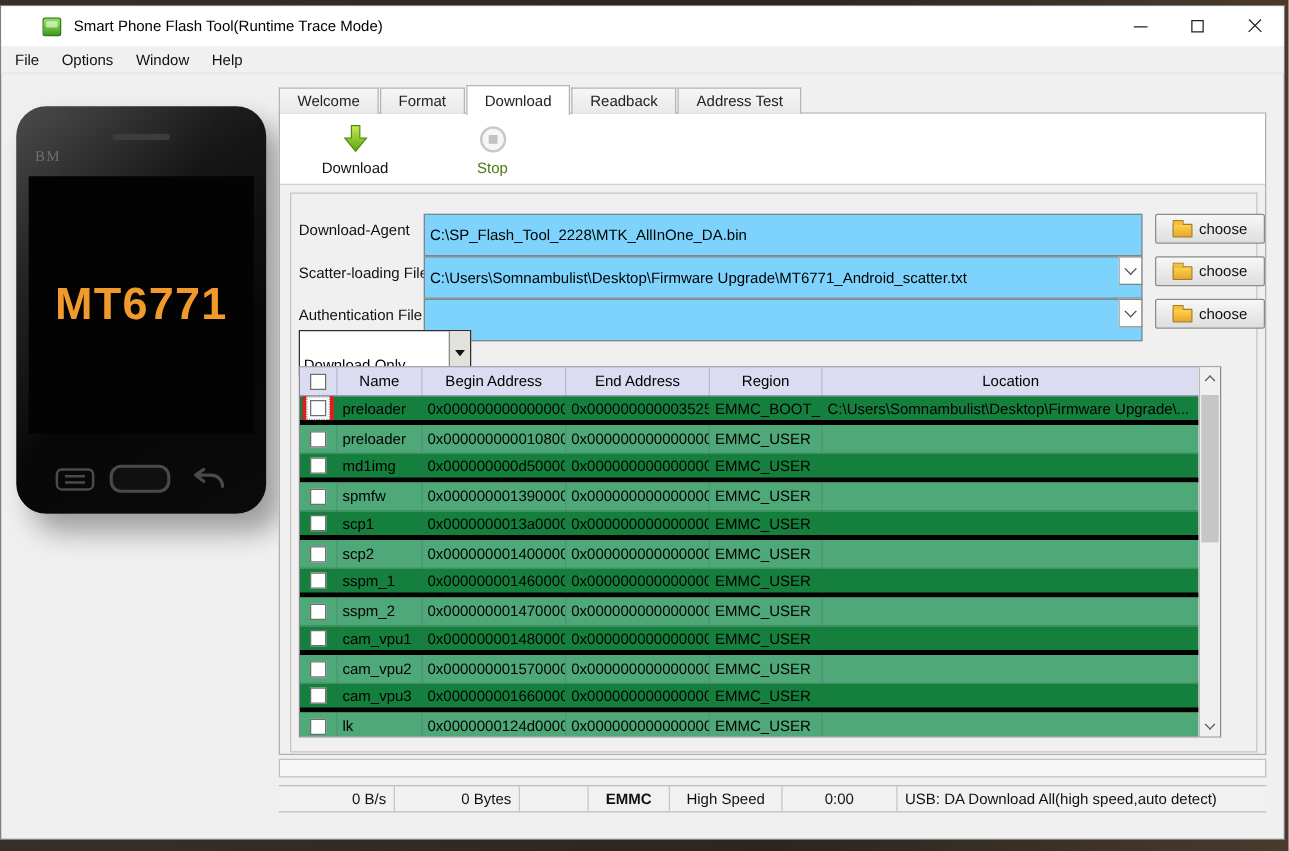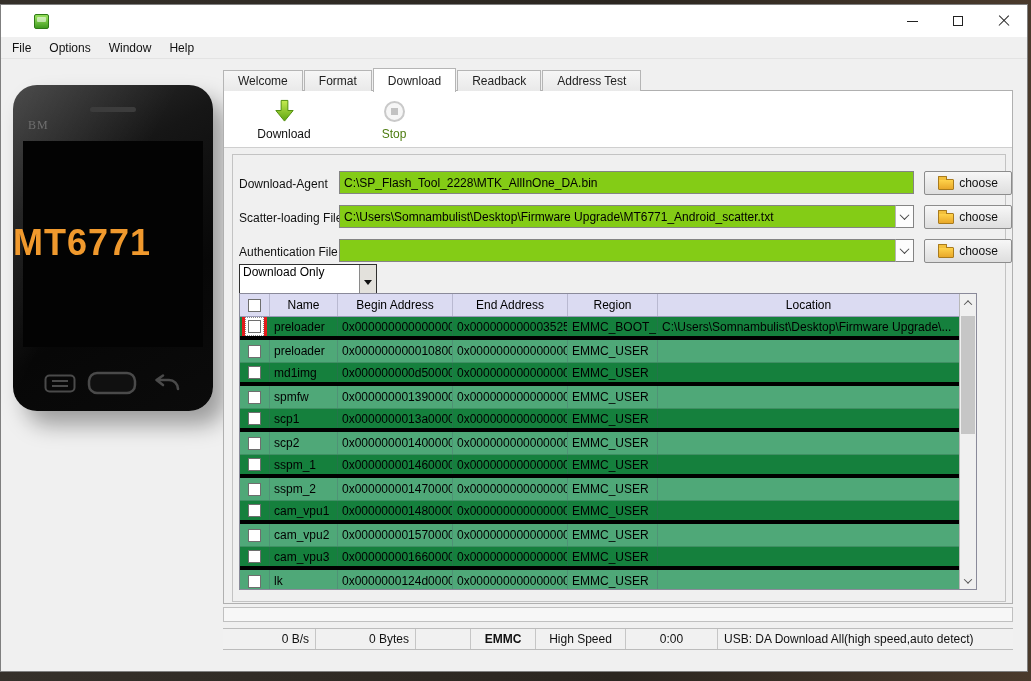--- a/index.html
+++ b/index.html
@@ -27,21 +27,21 @@
 
   
   .phone { position:absolute; left:12px; top:80px; width:200px; height:326px; border-radius:24px;
            background:linear-gradient(150deg,#333 0%,#161616 30%,#070707 65%,#0b0b0b 100%);
            box-shadow:12px 14px 22px rgba(0,0,0,.35); }
   .phone::before { content:''; position:absolute; inset:0; border-radius:24px;
            background:linear-gradient(118deg, rgba(255,255,255,.12) 0%, rgba(255,255,255,.05) 26%, transparent 45%); }
   .speaker { position:absolute; left:50%; transform:translateX(-50%); top:22px; width:46px; height:5px; background:#3c3c3c; border-radius:3px; }
   .phone-badge { position:absolute; left:15px; top:33px; font-family:"Liberation Serif", serif; font-size:12px; color:#6f6f6f; letter-spacing:1px; }
   .phone-screen { position:absolute; left:10px; right:10px; top:56px; bottom:64px; background:#030303; }
-  .phone-model { position:absolute; left:0; right:0; top:42%; text-align:left; font-size:36px; font-weight:bold; color:#f0992d; letter-spacing:1px; }
+  .phone-model { position:absolute; left:0; right:0; top:42%; text-align:center; font-size:36px; font-weight:bold; color:#f0992d; letter-spacing:1px; }
   .phone-nav { position:absolute; left:0; right:0; bottom:16px; display:flex; justify-content:space-around; align-items:center; padding:0 26px; }
 
   
   .tabs { position:absolute; left:222px; top:63px; display:flex; align-items:flex-end; height:23px; z-index:3; }
   .tab { font-size:12px; color:#222; background:linear-gradient(#f6f6f6,#e9e9e9); border:1px solid #b5b5b5; border-bottom:none; padding:3px 14px 3px 14px; height:21px; line-height:15px; margin-right:1px; }
   .tab.active { background:#fff; height:24px; line-height:18px; position:relative; top:1px; z-index:4; }
 
   
   .panel { position:absolute; left:222px; top:85px; width:790px; height:514px; background:#f0f0f0; border:1px solid #b0b0b0; z-index:2; }
   .toolbar { position:absolute; left:0; top:0; width:100%; height:57px; background:#fff; border-bottom:1px solid #cfcfcf; }
@@ -49,29 +49,29 @@
   .tool-btn .ticon { height:28px; display:flex; align-items:center; justify-content:center; }
   .tool-label { font-size:12px; color:#111; margin-top:2px; }
   .tool-label.disabled { color:#4d7c0f; }
   .stop-circle { width:21px; height:21px; border:2px solid #c9c9c9; border-radius:50%; display:flex; align-items:center; justify-content:center; background:#f6f6f6; }
   .stop-square { width:7px; height:7px; background:#c2c2c2; }
 
   .groupbox { position:absolute; left:8px; top:63px; width:774px; height:448px; border:1px solid #c3c3c3; }
 
   
   .field-label { position:absolute; left:15px; font-size:12px; color:#111; }
-  .tinput { position:absolute; left:115px; width:575px; height:23px; border:1px solid #848484; background:#84cc16; font-family:"Liberation Sans", sans-serif; font-size:12px; padding:0 4px; color:#000; }
+  .tinput { position:absolute; left:115px; width:575px; height:34px; border:1px solid #848484; background:#7dd3fc; font-family:"Liberation Sans", sans-serif; font-size:12px; padding:0 4px; color:#000; }
   .combo-arrow-modern { position:absolute; width:19px; height:23px; background:#fdfdfd; border:1px solid #848484; border-left:1px solid #b5b5b5; display:flex; align-items:center; justify-content:center; }
   .chev-down { width:7px; height:7px; border-right:1.5px solid #444; border-bottom:1.5px solid #444; transform:rotate(45deg) translate(-1px,-1px); }
   .choose-btn { position:absolute; left:700px; width:88px; height:24px; background:linear-gradient(#f7f7f7,#dedede); border:1px solid #8c8c8c; border-radius:2px; display:flex; align-items:center; justify-content:center; gap:5px; font-size:12px; color:#111; }
   .folder { width:16px; height:11px; background:linear-gradient(#ffd24a,#e8a82a); border:1px solid #a97b1d; border-radius:1px; position:relative; margin-top:2px; }
   .folder::before { content:''; position:absolute; top:-4px; left:-1px; width:7px; height:3px; background:#f2c03c; border:1px solid #a97b1d; border-bottom:none; border-radius:1px 1px 0 0; }
 
   
-  .mode-combo { position:absolute; left:15px; top:173px; width:138px; height:36px; border:1px solid #2f2f2f; background:#fff; display:flex; align-items:flex-start; }
+  .mode-combo { position:absolute; left:15px; top:173px; width:138px; height:36px; border:1px solid #2f2f2f; background:#fff; display:flex; align-items:flex-end; }
   .mode-combo .val { flex:1; font-size:12px; padding-left:3px; color:#000; }
   .mode-combo .btn { width:17px; height:100%; background:#e3e1dc; border-left:1px solid #8a8a8a; display:flex; align-items:center; justify-content:center; }
   .tri-down { width:0; height:0; border-left:4px solid transparent; border-right:4px solid transparent; border-top:5px solid #111; }
 
   
   .tablewrap { position:absolute; left:15px; top:202px; width:738px; height:297px; border:1px solid #8a8a9a; background:#fff; display:flex; }
   .tbl { width:719px; overflow:hidden; }
   .thead { display:grid; grid-template-columns:30px 68px 115px 115px 90px 1fr; height:23px; background:#dbdbf2; border-bottom:1px solid #9a9ab8; }
   .th { font-size:12px; color:#000; display:flex; align-items:center; justify-content:center; border-right:1px solid #b9b9d1; }
   .th:last-child { border-right:none; }
@@ -104,20 +104,21 @@
   .scell:last-child { border-right:none; flex:1; }
 </style>
 </head>
 <body>
 
 <div class="screen">
   <div class="window">
 
     <div class="titlebar">
       <span class="appicon"></span>
+      <span class="title-text">Smart Phone Flash Tool(Runtime Trace Mode)</span>
       <div class="win-controls">
         <div class="win-btn">
             <span class="glyph-min"></span>
           </div>
         <div class="win-btn">
             <span class="glyph-max"></span>
           </div>
         <div class="win-btn">
             <span class="glyph-close"></span>
           </div>

